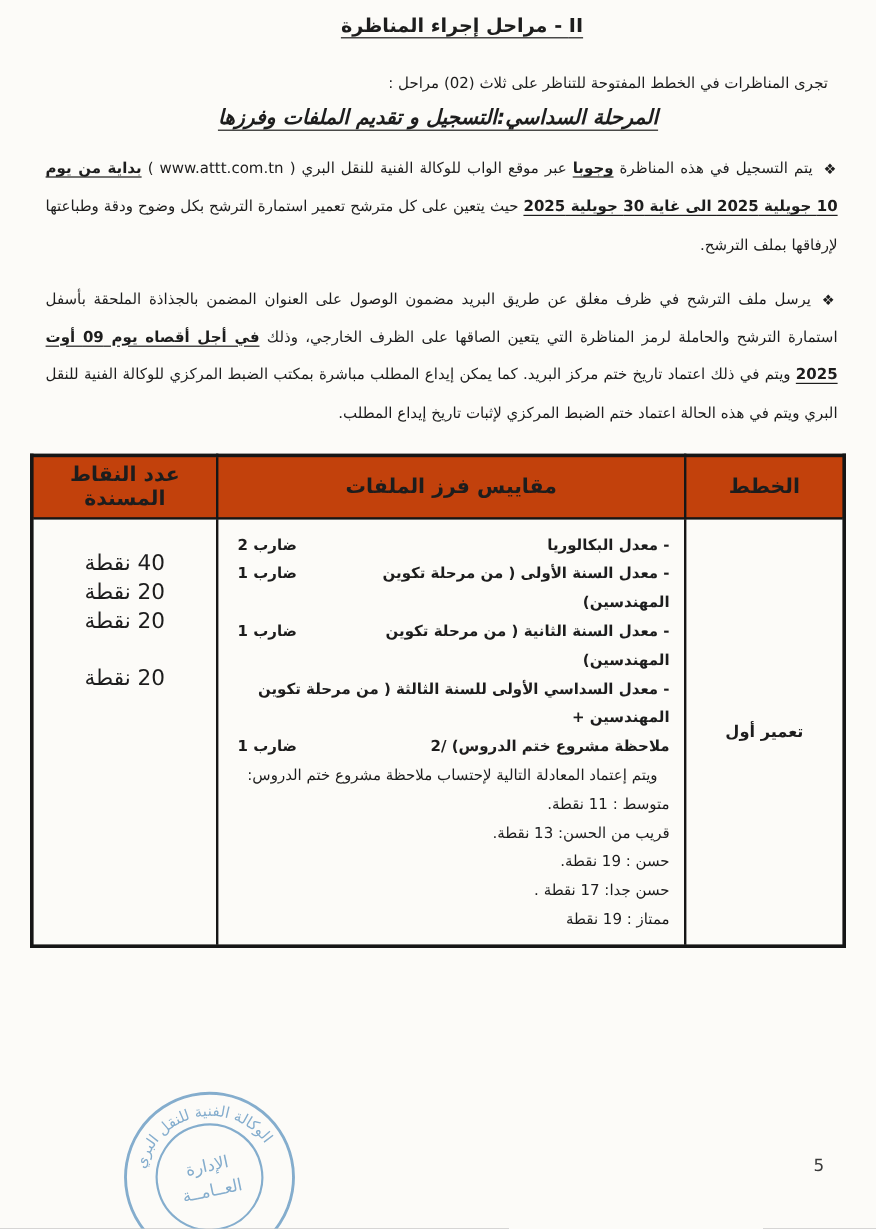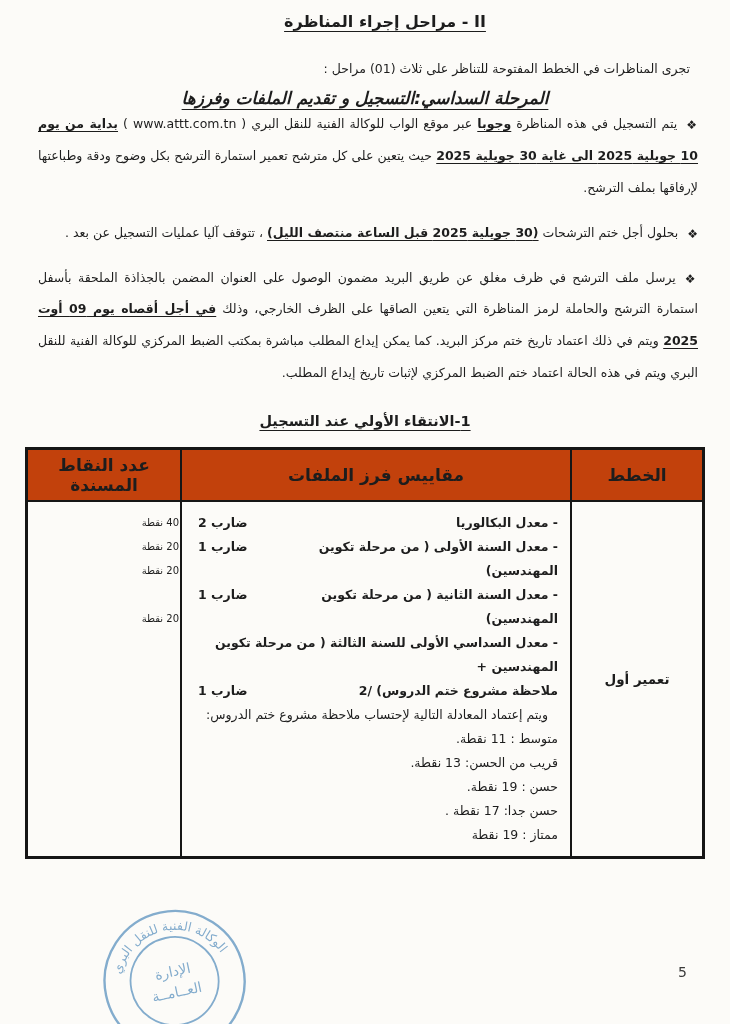--- a/index.html
+++ b/index.html
@@ -11,73 +11,69 @@
     color:#1d1d1d;
     font-family:"DejaVu Sans", sans-serif;
     direction:rtl;
     overflow:hidden;
   }
   .doc-title{padding-top:12px;text-align:center;font-size:16px;font-weight:bold;}
   .doc-title .ul{text-decoration:underline;text-underline-offset:4px;margin-left:40px;}
   .intro{margin:30px 40px 0 40px;font-size:12.5px;text-align:right;}
   .stage-heading{margin-top:12px;text-align:center;font-size:17px;font-weight:bold;font-style:italic;}
   .stage-heading .ul{text-decoration:underline;text-underline-offset:5px;}
-  .bullets{margin:0 32px 0 38px;}
+  .bullets{margin:16px 32px 0 38px;}
   .bullet{font-size:12.5px;line-height:2.55;text-align:justify;margin:0 0 13px 0;}
   .bullet .glyph{font-size:12px;margin-left:9px;position:relative;top:1px;}
   .bu{font-weight:bold;text-decoration:underline;text-underline-offset:3px;}
   .section-heading{margin-top:24px;text-align:center;font-size:14.5px;font-weight:bold;}
   .section-heading .ul{text-decoration:underline;text-underline-offset:4px;}
   .selection{margin:20px 40px 0 40px;font-size:12.5px;line-height:2.8;text-align:justify;}
   .tablewrap{margin:18px 25px 0 25px;}
   table{width:100%;border-collapse:collapse;border:3px solid #161616;direction:rtl;}
   th,td{border:2px solid #161616;}
   th{background:#c2410c;height:48px;font-size:17px;font-weight:bold;text-align:center;}
   th.h-post{width:128px;}
   th.h-points{width:150px;}
   td.post-cell{text-align:center;font-weight:bold;font-size:13.5px;}
   td.criteria-cell{vertical-align:top;padding:9px 12px 9px 14px;}
   .crit-line{display:flex;justify-content:space-between;align-items:baseline;
              font-weight:bold;font-size:12.5px;line-height:24px;}
   .crit-line .mult{font-weight:bold;white-space:nowrap;padding-left:2px;}
   .note-line,.grade-line{font-weight:normal;font-size:12.5px;line-height:24px;}
   .note-line{padding-right:10px;}
-  td.points-cell{vertical-align:top;text-align:right;padding-top:9px;font-size:10px;}
+  td.points-cell{vertical-align:top;text-align:center;padding-top:25px;font-size:18px;}
   .pt-line{line-height:24px;min-height:24px;}
   .stamp{position:absolute;left:100px;top:906px;opacity:.85;transform:rotate(-12deg);}
   .pagenum{position:absolute;left:678px;top:964px;font-size:14px;color:#3a3a3a;direction:ltr;}
 </style>
 </head>
 <body>
 
 <div class="page">
 
   <div class="doc-title">
     <span class="ul">II - مراحل إجراء المناظرة</span>
   </div>
 
-  <p class="intro">تجرى المناظرات في الخطط المفتوحة للتناظر على ثلاث (01) مراحل :</p>
+  <p class="intro">تجرى المناظرات في الخطط المفتوحة للتناظر على ثلاث (02) مراحل :</p>
 
   <div class="stage-heading">
     <span class="ul">المرحلة السداسي:التسجيل و تقديم الملفات وفرزها</span>
   </div>
 
   <div class="bullets">
 
     <p class="bullet"><span class="glyph">❖</span><span>يتم التسجيل في هذه المناظرة </span><span class="bu">وجوبا</span><span> عبر موقع الواب للوكالة الفنية للنقل البري ( www.attt.com.tn ) </span><span class="bu">بداية من يوم 10 جويلية 2025 الى غاية 30 جويلية 2025</span><span> حيث يتعين على كل مترشح تعمير استمارة الترشح بكل وضوح ودقة وطباعتها لإرفاقها بملف الترشح.</span></p>
 
-    <p class="bullet"><span class="glyph">❖</span><span>بحلول أجل ختم الترشحات </span><span class="bu">(30 جويلية 2025 قبل الساعة منتصف الليل)</span><span> ، تتوقف آليا عمليات التسجيل عن بعد .</span></p>
 
     <p class="bullet"><span class="glyph">❖</span><span>يرسل ملف الترشح في ظرف مغلق عن طريق البريد مضمون الوصول على العنوان المضمن بالجذاذة الملحقة بأسفل استمارة الترشح والحاملة لرمز المناظرة التي يتعين الصاقها على الظرف الخارجي، وذلك </span><span class="bu">في أجل أقصاه يوم 09 أوت 2025</span><span> ويتم في ذلك اعتماد تاريخ ختم مركز البريد. كما يمكن إيداع المطلب مباشرة بمكتب الضبط المركزي للوكالة الفنية للنقل البري ويتم في هذه الحالة اعتماد ختم الضبط المركزي لإثبات تاريخ إيداع المطلب.</span></p>
 
   </div>
 
-  <div class="section-heading">
-    <span class="ul">1-الانتقاء الأولي عند التسجيل</span>
-  </div>
 
 
   <div class="tablewrap">
     <table>
       <thead>
         <tr>
           <th class="h-post">الخطط</th>
           <th>مقاييس فرز الملفات</th>
           <th class="h-points">عدد النقاط المسندة</th>
         </tr>

